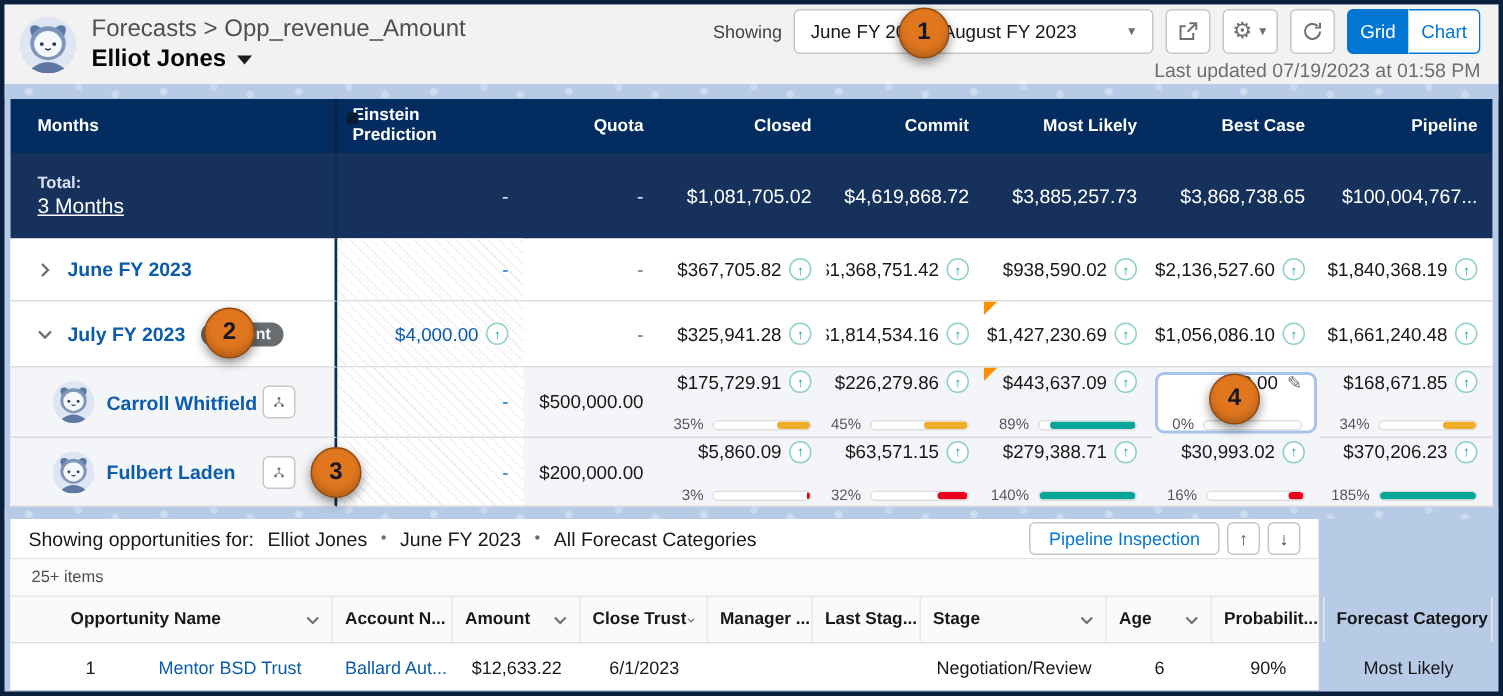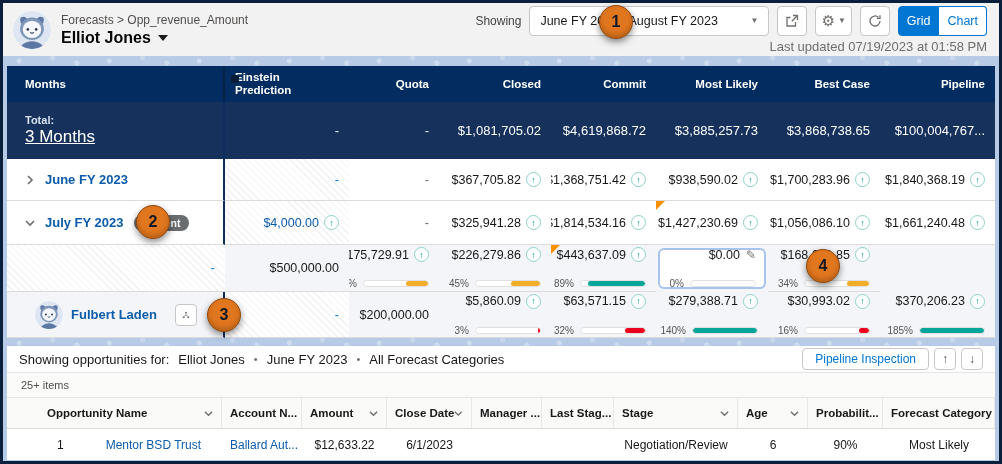--- a/index.html
+++ b/index.html
@@ -6,21 +6,21 @@
   *{box-sizing:border-box;font-family:"Liberation Sans",sans-serif;}
   .frame{position:relative;width:1002px;height:464px;margin:0 auto;background:#b7cbe7;
          border:3px solid #0a1f3c;overflow:hidden;}
 
   
   .topbar{height:53px;background:#f3f2f2;display:flex;justify-content:space-between;align-items:center;padding:0 12px 0 10px;}
   .tb-left{display:flex;align-items:center;gap:10px;}
   .avatar{display:inline-flex;border-radius:50%;overflow:hidden;flex:none;}
   .avatar.lg{width:38px;height:38px;}
   .avatar.sm{width:28px;height:28px;}
-  .crumb{font-size:12px;color:#514f4d;margin-bottom:2px;}
+  .crumb{font-size:16px;color:#514f4d;margin-bottom:2px;}
   .user{font-size:16px;font-weight:bold;color:#080707;display:flex;align-items:center;gap:7px;cursor:pointer;}
   .caret{width:0;height:0;border-left:5px solid transparent;border-right:5px solid transparent;border-top:6px solid #1b1b1b;display:inline-block;}
   .tb-right{display:flex;flex-direction:column;align-items:flex-end;gap:3px;}
   .tb-controls{display:flex;align-items:center;gap:8px;}
   .showing{font-size:12px;color:#444;margin-left:26px;}
   .period-dd{width:240px;height:30px;border:1px solid #c9c7c5;border-radius:4px;background:#fff;
              display:flex;align-items:center;justify-content:space-between;padding:0 10px;font-size:12.5px;color:#181818;cursor:pointer;}
   .dd-caret{font-size:8px;color:#706e6b;}
   .iconbtn{height:30px;min-width:30px;border:1px solid #c9c7c5;border-radius:4px;background:#fff;
            display:inline-flex;align-items:center;justify-content:center;gap:3px;padding:0 5px;cursor:pointer;color:#706e6b;}
@@ -46,21 +46,21 @@
   .cell{position:relative;overflow:hidden;display:flex;align-items:center;justify-content:flex-end;padding:0 10px;border-bottom:1px solid #dddbda;}
   .months{justify-content:flex-start;border-right:2px solid #0d2d5e;padding-left:18px;}
   .ghead{height:36px;background:#032d60;}
   .ghead .cell{border-bottom:none;color:#fff;font-size:11.5px;font-weight:bold;}
   .ghead .months{border-right:2px solid #0a2344;}
   .ghead .einstein-h{justify-content:center;text-align:left;line-height:1.15;}
   .resize-dot{position:absolute;left:6px;top:9px;width:8px;height:8px;background:#0a1c38;border-radius:2px;}
   .trow{height:57px;background:#16325c;}
   .trow .cell{border-bottom:none;color:#fff;font-size:13px;}
   .total-label{display:block;font-size:11px;color:#d7e2f0;margin-bottom:1px;font-weight:bold;}
-  .total-period{font-size:17px;color:#fff;text-decoration:underline;cursor:pointer;}
+  .total-period{font-size:14px;color:#fff;text-decoration:underline;cursor:pointer;}
   .trow .months{flex-direction:column;align-items:flex-start;justify-content:center;}
   .mrow{height:42px;background:#fff;}
   .mrow2{height:44px;background:#fff;}
   .prow{height:47px;background:#f3f5f8;}
   .prow2{height:46px;background:#f3f5f8;}
   .mlink{color:#0b5cab;font-size:13px;font-weight:bold;text-decoration:none;cursor:pointer;}
   .chev{flex:none;margin-right:10px;display:inline-flex;}
   .badge{margin-left:10px;background:#696d70;color:#fff;font-size:10.5px;font-weight:bold;border-radius:9px;padding:2px 9px;}
   .hatch{background-image:repeating-linear-gradient(45deg,transparent 0 4px,rgba(60,70,90,.07) 4px 5px);background-color:#fff;}
   .dash-e{color:#0176d3;font-size:12.5px;}
@@ -78,21 +78,21 @@
   .fill{position:absolute;right:0;top:0;bottom:0;border-radius:4px;}
   .pname{color:#0b5cab;font-size:13px;font-weight:bold;text-decoration:none;margin-left:8px;cursor:pointer;}
   .prow .months,.prow2 .months{padding-left:28px;}
   .hierbtn{margin-left:auto;margin-right:16px;width:22px;height:22px;border:1px solid #c9c7c5;border-radius:4px;background:#fff;
            display:inline-flex;align-items:center;justify-content:center;cursor:pointer;flex:none;}
   .adj-tri{position:absolute;left:0;top:0;width:0;height:0;border-top:9px solid #fc9003;border-right:9px solid transparent;}
   .selcell{background:#fff;border:2px solid #a8c4ee;border-radius:6px;margin:3px 2px;padding:0 8px;border-bottom:2px solid #a8c4ee;}
   .pencil{color:#706e6b;font-size:12px;margin-left:6px;}
 
   
-  .panel{width:988px;background:#fff;}
+  .panel{width:872px;background:#fff;}
   .phead{height:27px;display:flex;align-items:center;justify-content:space-between;padding:0 12px;border-bottom:1px solid #e5e5e5;}
   .ptitle{font-size:13px;color:#181818;display:flex;align-items:center;gap:9px;}
   .pt-sep{color:#706e6b;font-size:11px;}
   .pactions{display:flex;align-items:center;gap:5px;}
   .pi-btn{height:22px;border:1px solid #c9c7c5;border-radius:4px;background:#fff;color:#0176d3;font-size:12px;padding:0 12px;cursor:pointer;}
   .sortbtn{width:22px;height:22px;border:1px solid #c9c7c5;border-radius:4px;background:#fff;color:#514f4d;font-size:12px;
            display:inline-flex;align-items:center;justify-content:center;cursor:pointer;}
   .itemsbar{height:25px;display:flex;align-items:center;padding:0 14px;background:#fbfbfa;border-bottom:1px solid #e5e5e5;font-size:11px;color:#514f4d;}
   .otable{--ocols:215px 80px 85px 85px 70px 72px 124px 70px 75px 112px;}
   .ohead{display:grid;grid-template-columns:var(--ocols);height:31px;background:#fafaf9;border-bottom:1px solid #dddbda;}
@@ -246,21 +246,21 @@
           </div>
         <div class="cell">
             <span class="val">$1,368,751.42</span>
             <span class="uparr">↑</span>
           </div>
         <div class="cell">
             <span class="val">$938,590.02</span>
             <span class="uparr">↑</span>
           </div>
         <div class="cell">
-            <span class="val">$1,700,283.96</span>
+            <span class="val">$2,136,527.60</span>
             <span class="uparr">↑</span>
           </div>
         <div class="cell">
             <span class="val">$1,840,368.19</span>
             <span class="uparr">↑</span>
           </div>
       </div>
 
       <div class="grow mrow2">
         <div class="cell months">
@@ -296,20 +296,33 @@
             <span class="val">$1,056,086.10</span>
             <span class="uparr">↑</span>
           </div>
         <div class="cell">
             <span class="val">$1,661,240.48</span>
             <span class="uparr">↑</span>
           </div>
       </div>
 
       <div class="grow prow">
+        <div class="cell months">
+          <span class="avatar sm">
+              <svg width="28" height="28">
+                <use href="#astro"></use>
+              </svg>
+            </span>
+          <a class="pname">Carroll Whitfield</a>
+          <button class="hierbtn">
+            <svg width="14" height="14">
+                <use href="#hier"></use>
+              </svg>
+          </button>
+        </div>
         <div class="cell hatch">
             <span class="dash-e">-</span>
           </div>
         <div class="cell">
             <span class="val">$500,000.00</span>
           </div>
         <div class="cell metric">
           <div class="mval">
               <span class="val">$175,729.91</span>
               <span class="uparr">↑</span>
@@ -500,21 +513,21 @@
                 <path d="M1 3l4 4 4-4" stroke="#706e6b" stroke-width="1.5" fill="none"></path>
               </svg>
             </div>
           <div class="hcell">
               <span>Amount</span>
               <svg width="9" height="9" viewBox="0 0 10 10">
                 <path d="M1 3l4 4 4-4" stroke="#706e6b" stroke-width="1.5" fill="none"></path>
               </svg>
             </div>
           <div class="hcell">
-              <span>Close Date</span>
+              <span>Close Trust</span>
               <svg width="9" height="9" viewBox="0 0 10 10">
                 <path d="M1 3l4 4 4-4" stroke="#706e6b" stroke-width="1.5" fill="none"></path>
               </svg>
             </div>
           <div class="hcell">
               <span>Manager ...</span>
               <svg width="9" height="9" viewBox="0 0 10 10">
                 <path d="M1 3l4 4 4-4" stroke="#706e6b" stroke-width="1.5" fill="none"></path>
               </svg>
             </div>

